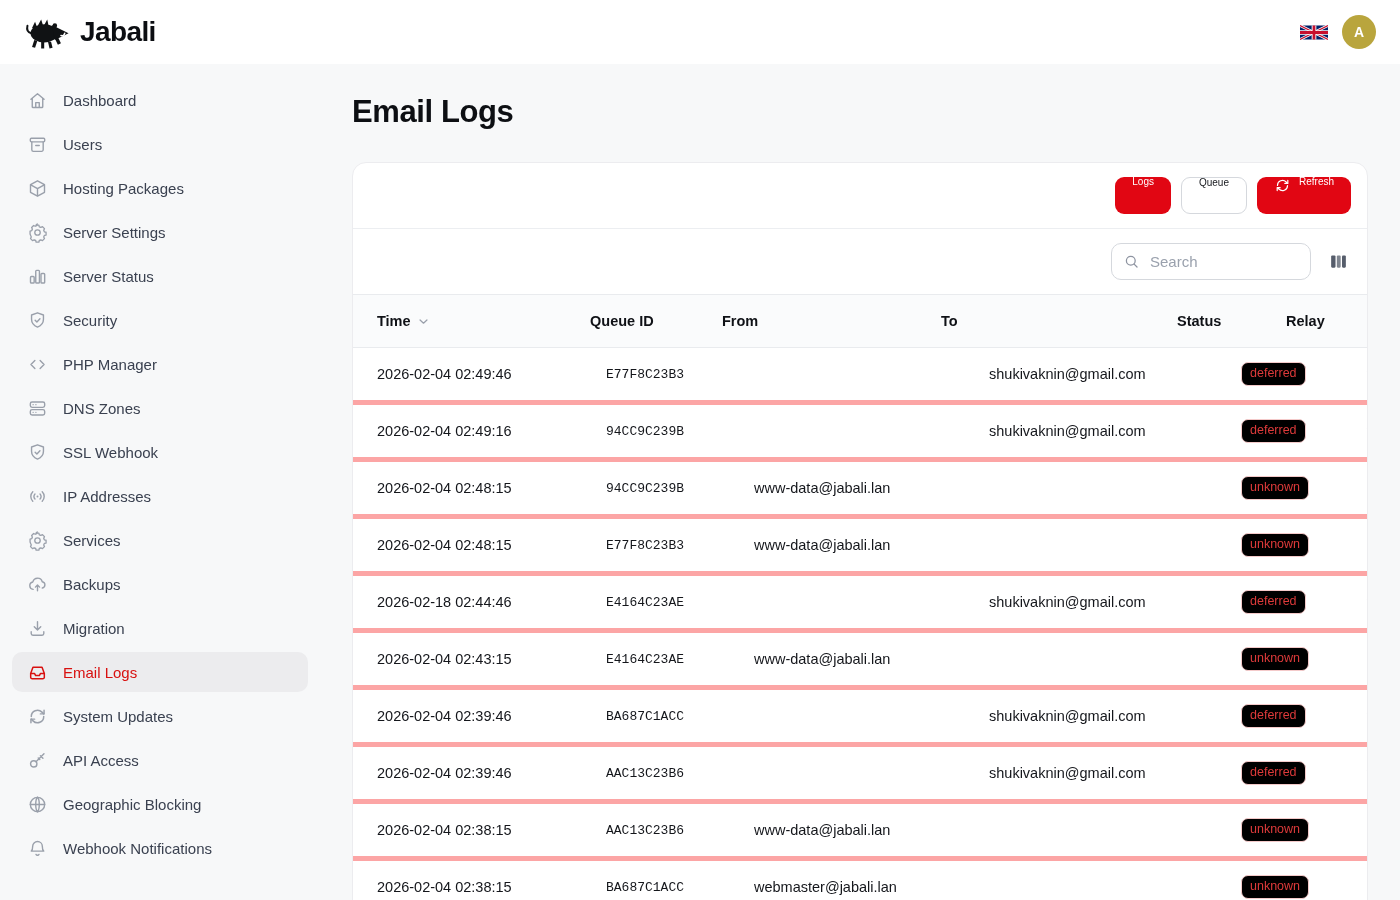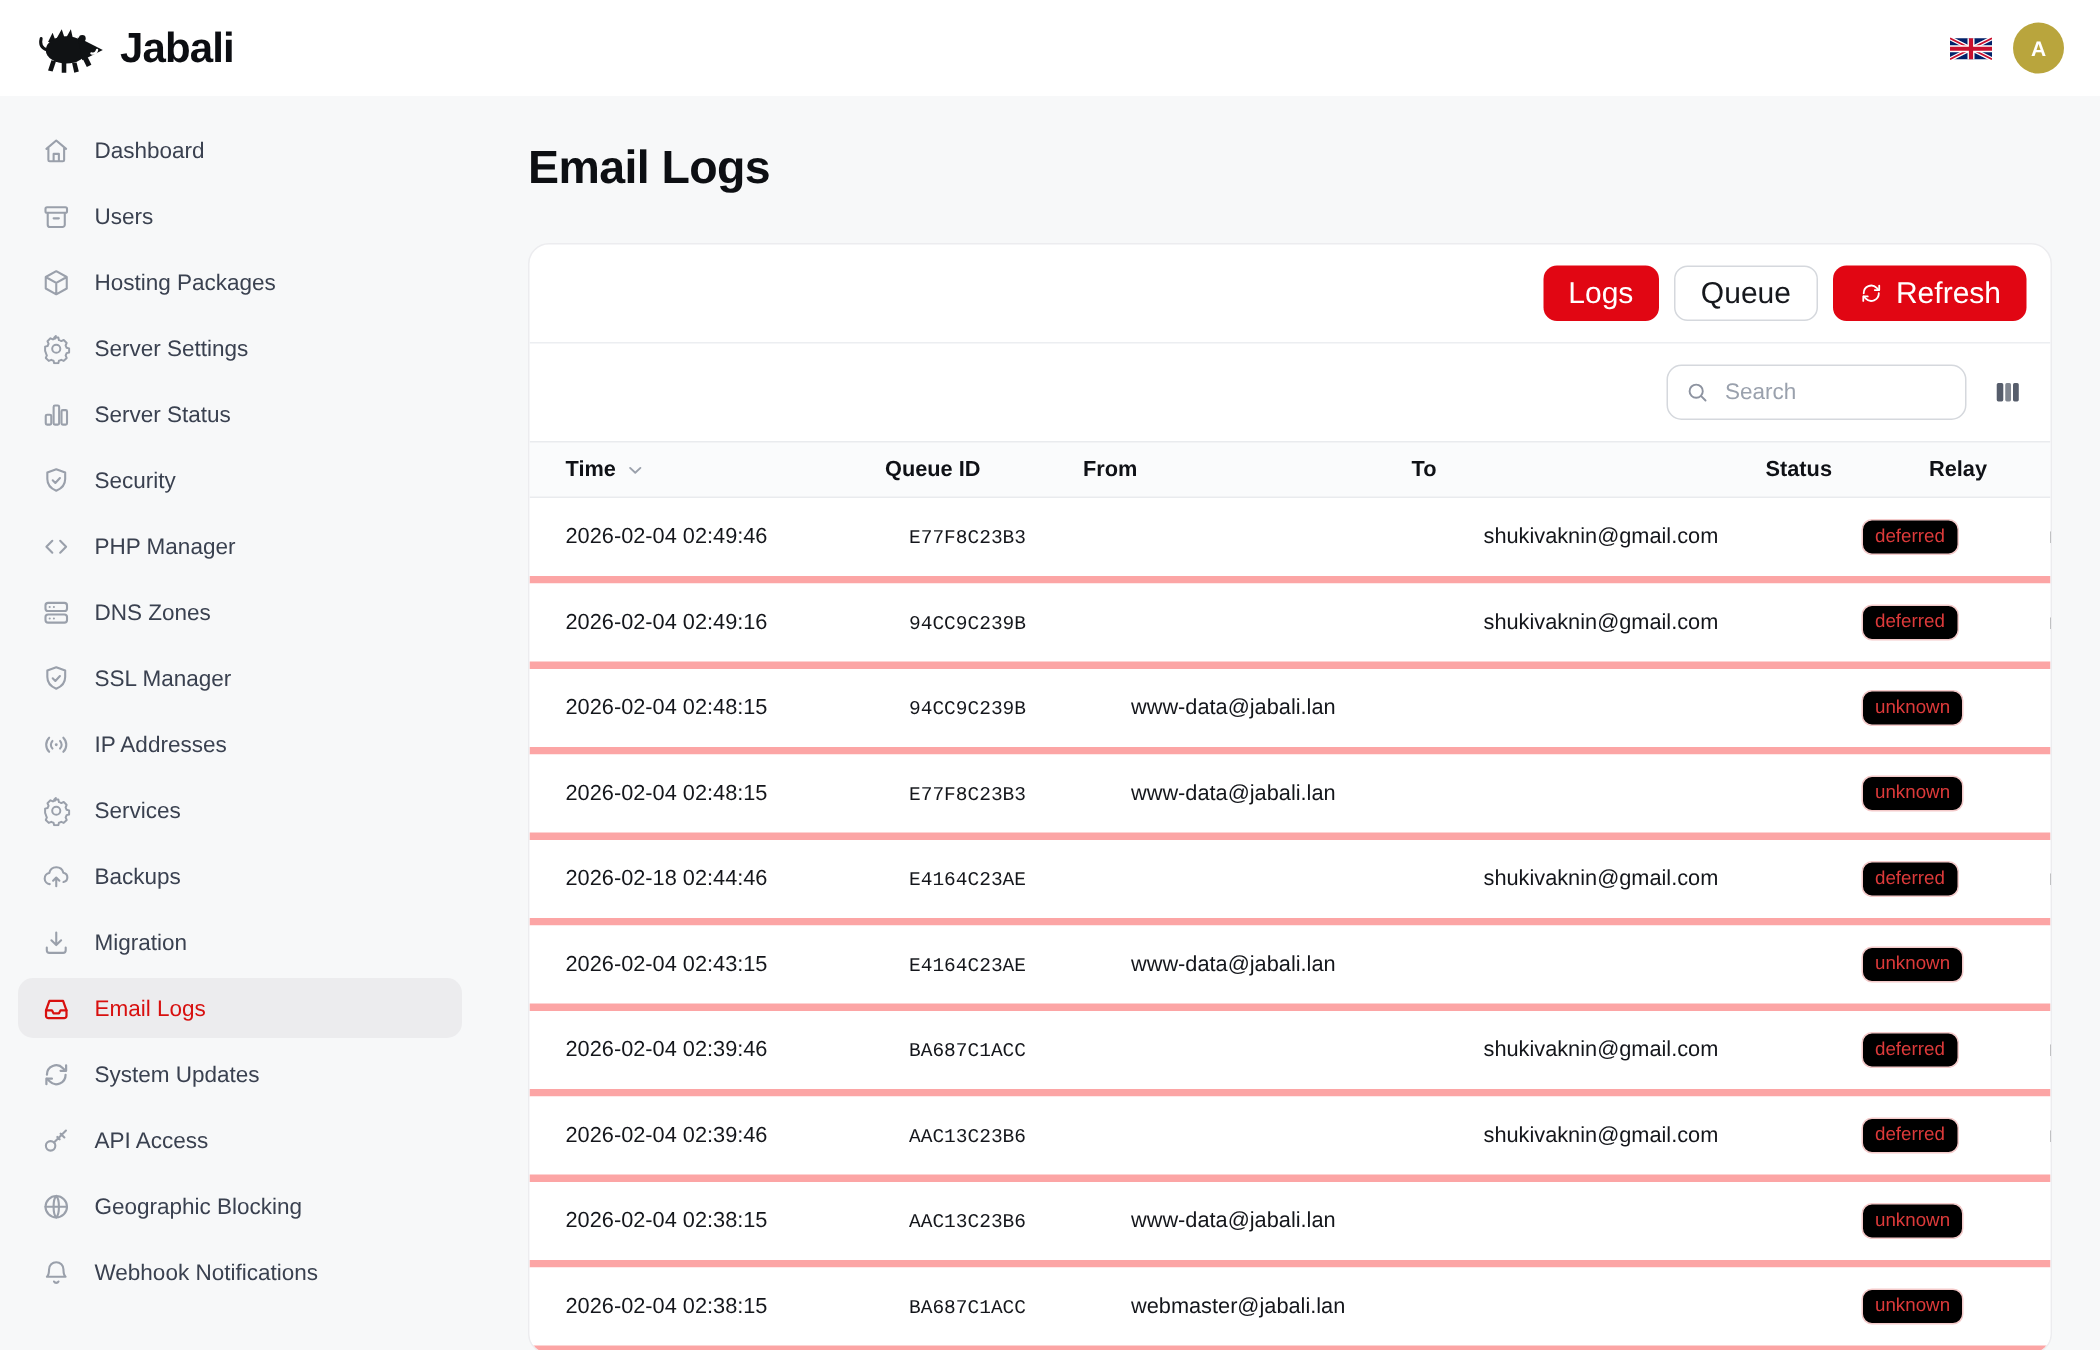--- a/index.html
+++ b/index.html
@@ -50,22 +50,22 @@
   
   .card {
     margin-top:32px; background:#fff; border:1px solid #ececef;
     border-radius:14px; overflow:hidden;
   }
   .toolbar {
     display:flex; justify-content:flex-end; align-items:center; gap:10px;
     padding:14px 16px; border-bottom:1px solid #eceef1;
   }
   .btn {
-    height:37px; border-radius:9px; font-size:20px; font-family:inherit;
-    display:inline-flex; align-items:center; gap:8px; padding:0 17px;
+    height:37px; border-radius:9px; font-size:10px; font-family:inherit;
+    display:inline-flex; align-items:flex-start; gap:8px; padding:0 17px;
     border:none; cursor:pointer; line-height:1;
   }
   .btn-primary { background:var(--accent,#e10613); color:#fff; }
   .btn-ghost { background:#fff; color:#16181d; border:1px solid #d5d8dd; }
   .btn .r-icon svg { width:17px; height:17px; }
 
   .search-row { display:flex; justify-content:flex-end; align-items:center; gap:15px; padding:14px 16px; }
   .search-box {
     width:200px; height:37px; background:#fff;
     border:1px solid #d5d8dd; border-radius:10px;
@@ -81,21 +81,21 @@
   .cols-btn { border:none; background:transparent; color:#565d6b; cursor:pointer; padding:2px; }
   .cols-btn svg { width:21px; height:21px; }
 
   
   .grid-row {
     display:grid;
     grid-template-columns:213px 132px 219px 236px 109px 1fr;
     align-items:center; padding-left:24px;
   }
   .thead {
-    height:38px; background:#fafbfc;
+    height:54px; background:#fafbfc;
     border-top:1px solid #e9ebee; border-bottom:1px solid #e9ebee;
     font-weight:700; font-size:14.5px; color:#0f1116;
   }
   .th { display:flex; align-items:center; gap:5px; }
   .sort-icon { color:#9aa0ab; }
   .sort-icon svg { width:15px; height:15px; }
   .row { height:57px; border-bottom:5px solid #fca5a5; font-size:14.5px; color:#14161b; background:#fff;gap:16px; }
   .c-queue { font-family:"Liberation Mono","DejaVu Sans Mono",monospace; font-size:13px; }
   .badge {
     display:inline-block; padding:4px 8px 5px 8px; border-radius:7px;
@@ -324,21 +324,21 @@
         </span>
     <span class="side-label">DNS Zones</span>
   </div>
 
   <div class="side-item">
     <span class="icon">
           <svg viewBox="0 0 24 24">
             <use href="#i-shield-check"></use>
           </svg>
         </span>
-    <span class="side-label">SSL Manager</span>
+    <span class="side-label">SSL Webhook</span>
   </div>
 
   <div class="side-item">
     <span class="icon">
           <svg viewBox="0 0 24 24">
             <use href="#i-broadcast"></use>
           </svg>
         </span>
     <span class="side-label">IP Addresses</span>
   </div>

